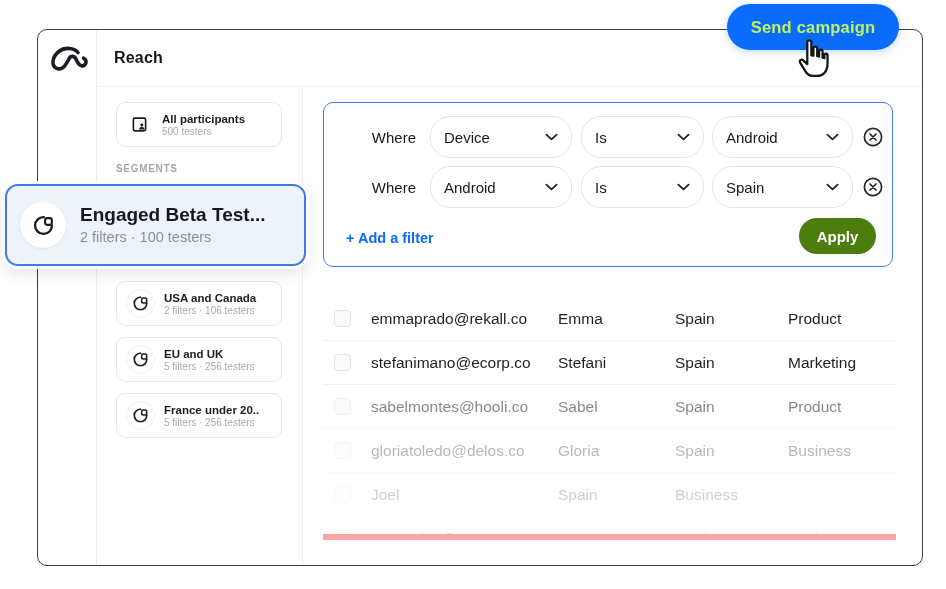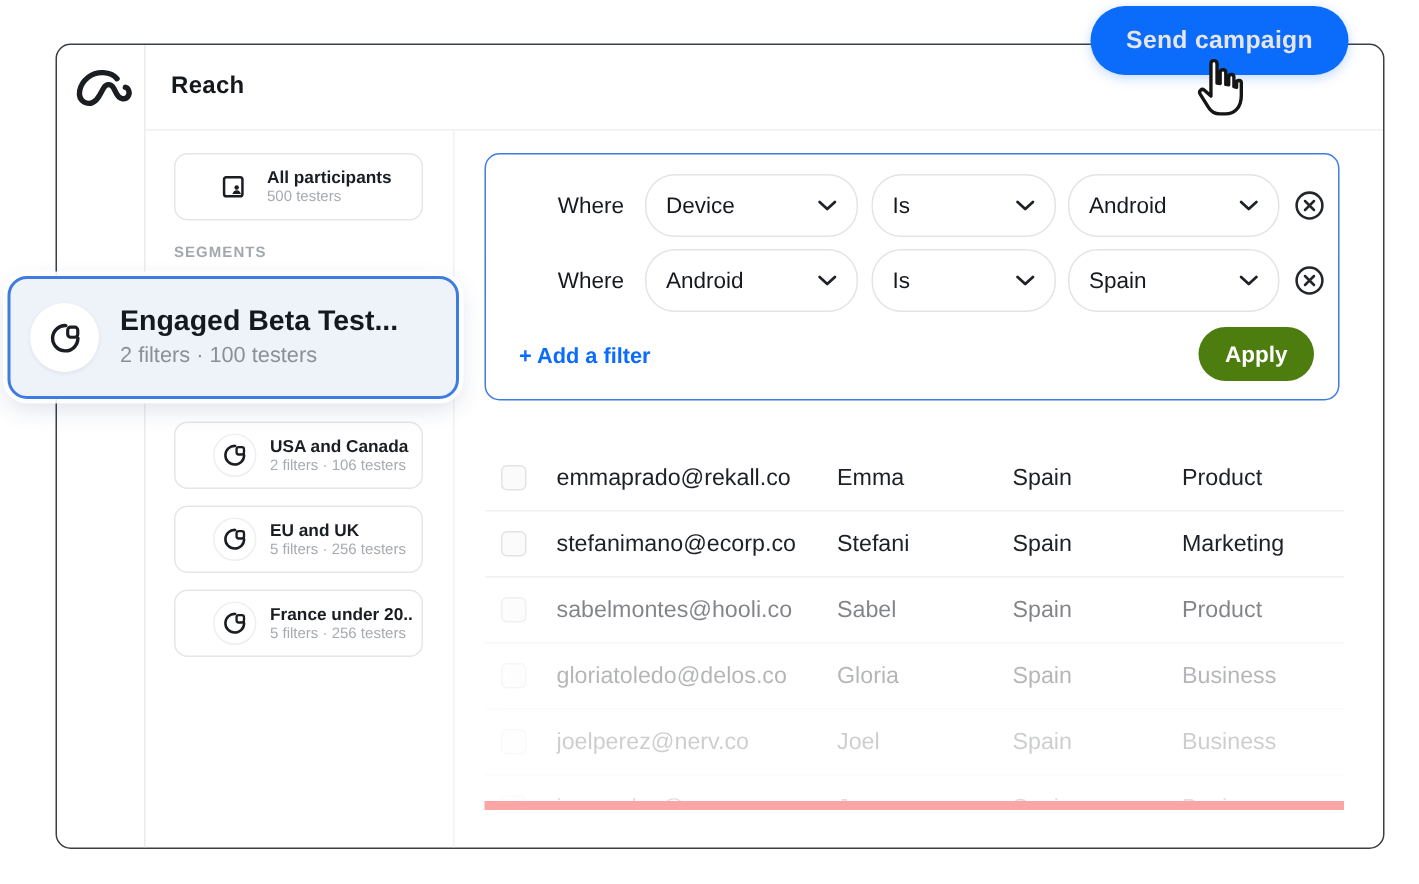--- a/index.html
+++ b/index.html
@@ -18,21 +18,21 @@
 
   .rail-divider{position:absolute;left:58px;top:0;bottom:0;width:1px;background:#ECECEE;}
   .header-divider{position:absolute;left:59px;right:0;top:56px;height:1px;background:#F0F0F1;}
   .sidebar-divider{position:absolute;left:264px;top:57px;bottom:0;width:1px;background:#F1F1F2;}
 
   .logo{position:absolute;left:8px;top:14px;width:44px;height:30px;}
   .app-title{position:absolute;left:76px;top:19px;font-size:16px;font-weight:700;letter-spacing:.2px;color:#15181C;}
 
   
   .card-small{position:absolute;left:78px;width:166px;height:45px;border:1px solid #E6E6E8;border-radius:9px;
-    background:#fff;display:flex;align-items:center;gap:9px;padding:0 25px;box-sizing:border-box;cursor:pointer;}
+    background:#fff;display:flex;align-items:center;gap:9px;padding:0 9px;box-sizing:border-box;cursor:pointer;}
   .card-small .ic{width:27px;height:27px;border-radius:50%;border:1px solid #EFEFF1;display:flex;
     align-items:center;justify-content:center;flex:0 0 auto;background:#fff;}
   .card-small .t1{font-size:11.5px;font-weight:700;color:#1A1D21;line-height:14px;white-space:nowrap;}
   .card-small .t2{font-size:10px;color:#A6ABB0;line-height:12px;white-space:nowrap;}
 
   .segments-heading{position:absolute;left:78px;top:133px;font-size:10px;font-weight:700;
     letter-spacing:.07em;color:#A3A8AE;}
 
   #segments-list{position:absolute;left:78px;top:251px;display:flex;flex-direction:column;gap:11px;}
   #segments-list .card-small{position:static;}
@@ -65,21 +65,21 @@
   
   .ptable{position:absolute;left:285px;top:267px;width:573px;height:237px;overflow:hidden;border-bottom:6px solid #fca5a5;}
   .trow{display:grid;grid-template-columns:48px 187px 117px 113px 1fr;align-items:center;height:43px;
     border-bottom:1px solid #F1F1F3;font-size:15.5px;color:#1D2126;}
   .trow .cbwrap{display:flex;align-items:center;padding-left:11px;}
   .cb{width:17px;height:17px;border:1.5px solid #E3E3E6;border-radius:4px;background:#FBFBFC;box-sizing:border-box;cursor:pointer;}
   .cell{white-space:nowrap;overflow:hidden;}
 
   
   .send-btn{position:absolute;left:727px;top:4px;width:172px;height:46px;border-radius:24px;border:none;
-    color:#e5e5e5;font-weight:700;font-size:16.5px;letter-spacing:.2px;font-family:"Liberation Sans",sans-serif;
+    color:#bef264;font-weight:700;font-size:16.5px;letter-spacing:.2px;font-family:"Liberation Sans",sans-serif;
     cursor:pointer;box-shadow:0 2px 8px rgba(11,108,251,.25);}
   .cursor-hand{position:absolute;left:795px;top:36px;width:36px;height:46px;pointer-events:none;}
 
   svg{display:block;}
 </style>
 </head>
 <body>
 
 <div class="stage">
 
@@ -254,21 +254,20 @@
     <span class="cell">gloriatoledo@delos.co</span>
     <span class="cell">Gloria</span>
     <span class="cell">Spain</span>
     <span class="cell">Business</span>
   </div>
 
   <div class="trow" style="opacity: 0.22;">
     <span class="cbwrap">
             <span class="cb"></span>
           </span>
-    <span class="cell">joelperez@nerv.co</span>
     <span class="cell">Joel</span>
     <span class="cell">Spain</span>
     <span class="cell">Business</span>
   </div>
 
   <div class="trow" style="opacity: 0.15;">
     <span class="cbwrap">
             <span class="cb"></span>
           </span>
     <span class="cell">josecarlos@nerv.co</span>

